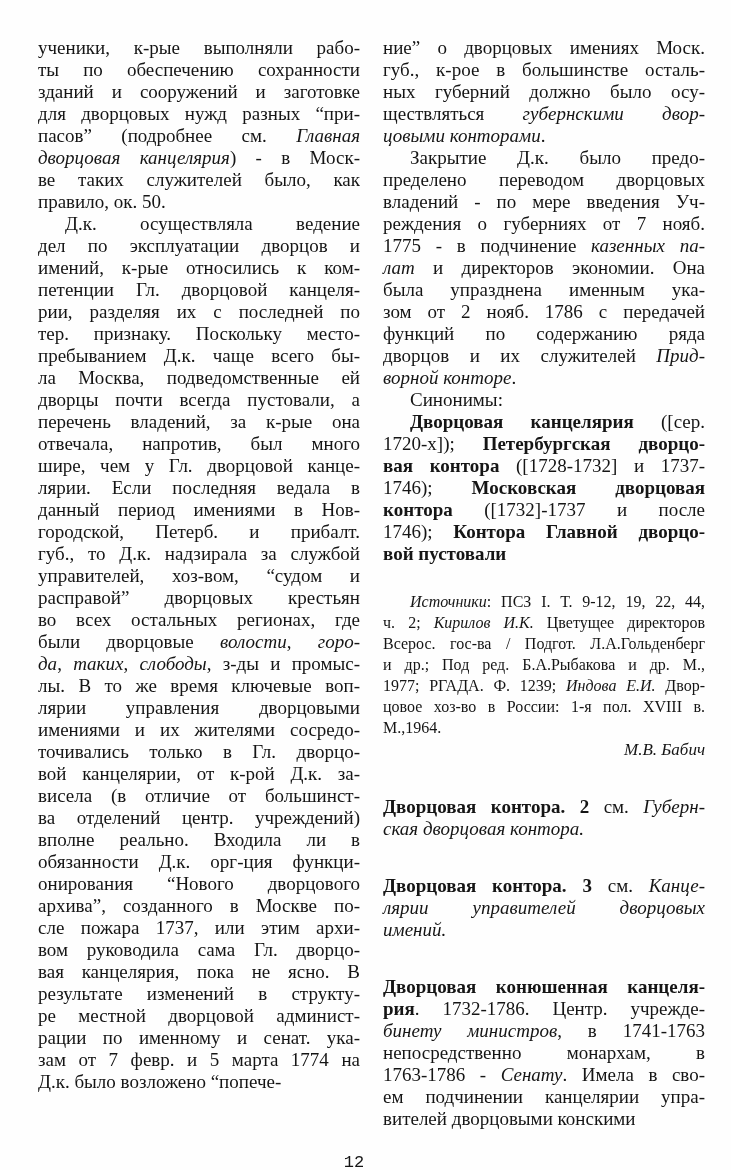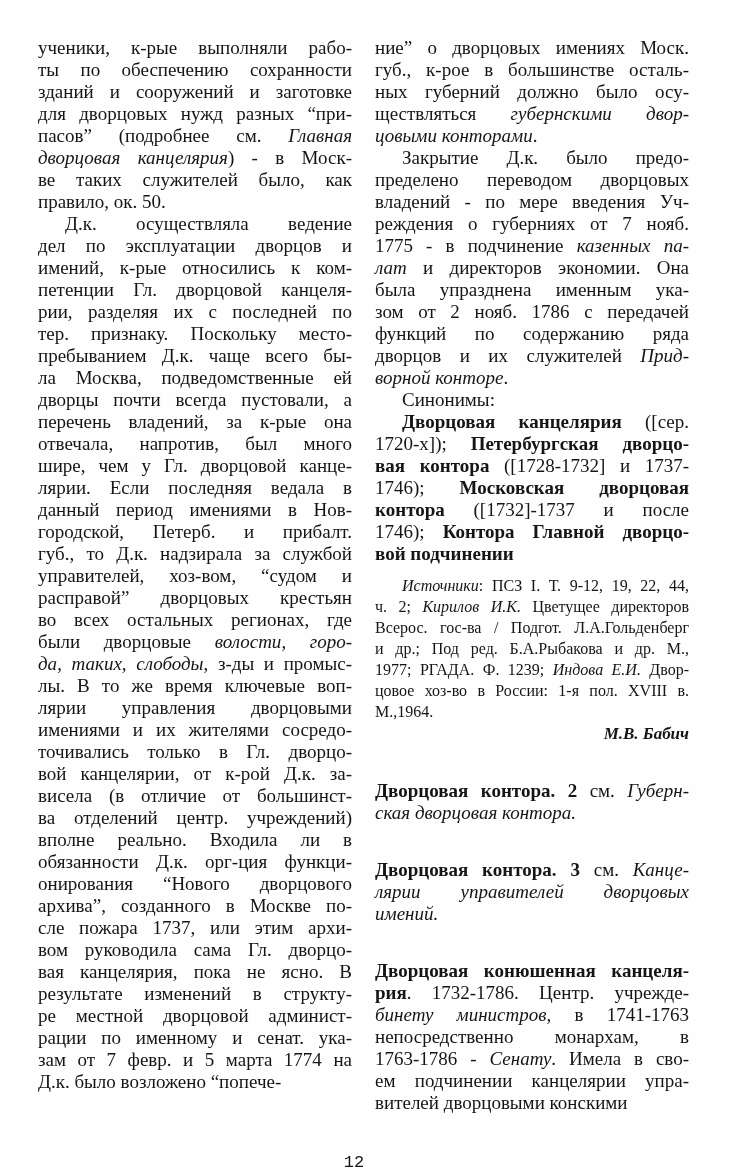--- a/index.html
+++ b/index.html
@@ -7,40 +7,40 @@
     position: relative;
     width: 731px;
     height: 1170px;
     background: #fefefe;
     color: #151515;
     font-family: "Liberation Serif", "DejaVu Serif", serif;
     overflow: hidden;
   }
   .columns {
     display: flex;
-    padding: 37px 42px 0 38px;
+    padding: 37px 26px 0 38px;
     gap: 23px;
   }
   .col { width: 322px; }
   .block { margin: 0; }
   .line {
     font-size: 19px;
     line-height: 22px;
     text-align: justify;
     text-align-last: justify;
     white-space: normal;
   }
   .line.last { text-align-last: left; }
   .indent .line:first-child { text-indent: 27px; }
   .st-i { font-style: italic; }
   .st-b { font-weight: bold; }
   .synhead { margin-top: 0; }
   .sources .line { font-size: 16px; line-height: 21px; }
-  .sources { margin-top: 10px; }
-  .signature { margin-top: 1px; font-weight: bold; }
+  .sources { margin-top: 26px; }
+  .signature { margin-top: 1px; }
   .signature .line, .signature .line.last {
     font-size: 17px;
     line-height: 22px;
     text-align-last: right;
     font-style: italic;
   }
   .entry { margin-top: 35px; }
   .pagenum {
     position: absolute;
     top: 1152px;
@@ -135,21 +135,21 @@
         <div class="block synhead indent">
           <div class="line last"><span>Синонимы:</span></div>
         </div>
         <div class="block synonyms indent">
           <div class="line"><span class="st-b">Дворцовая канцелярия</span><span> ([сер.</span></div>
           <div class="line"><span>1720-х]); </span><span class="st-b">Петербургская дворцо-</span></div>
           <div class="line"><span class="st-b">вая контора</span><span> ([1728-1732] и 1737-</span></div>
           <div class="line"><span>1746); </span><span class="st-b">Московская дворцовая</span></div>
           <div class="line"><span class="st-b">контора</span><span> ([1732]-1737 и после</span></div>
           <div class="line"><span>1746); </span><span class="st-b">Контора Главной дворцо-</span></div>
-          <div class="line last"><span class="st-b">вой подчинении</span></div>
+          <div class="line last"><span class="st-b">вой пустовали</span></div>
         </div>
         <div class="block sources indent">
           <div class="line"><span class="st-i">Источники</span><span>: ПСЗ I. Т. 9-12, 19, 22, 44,</span></div>
           <div class="line"><span>ч. 2; </span><span class="st-i">Кирилов И.К.</span><span> Цветущее директоров</span></div>
           <div class="line"><span>Всерос. гос-ва / Подгот. Л.А.Гольденберг</span></div>
           <div class="line"><span>и др.; Под ред. Б.А.Рыбакова и др. М.,</span></div>
           <div class="line"><span>1977; РГАДА. Ф. 1239; </span><span class="st-i">Индова Е.И.</span><span> Двор-</span></div>
           <div class="line"><span>цовое хоз-во в России: 1-я пол. XVIII в.</span></div>
           <div class="line last"><span>М.,1964.</span></div>
         </div>

